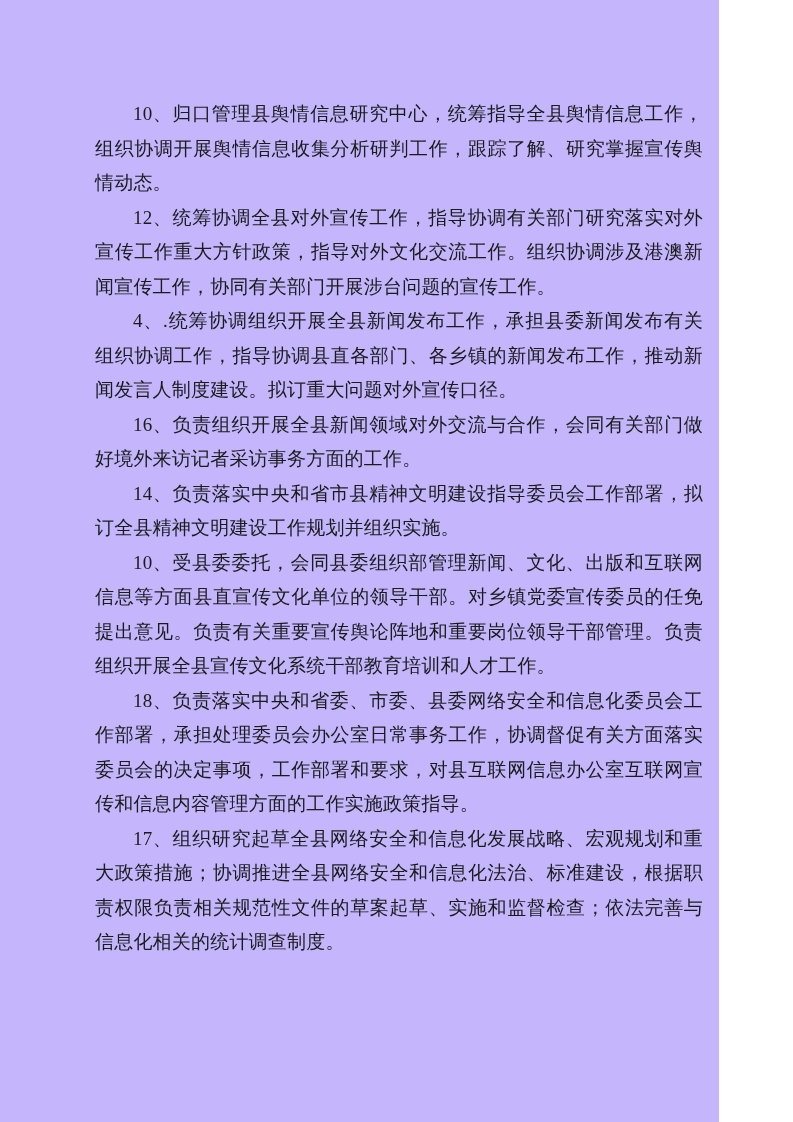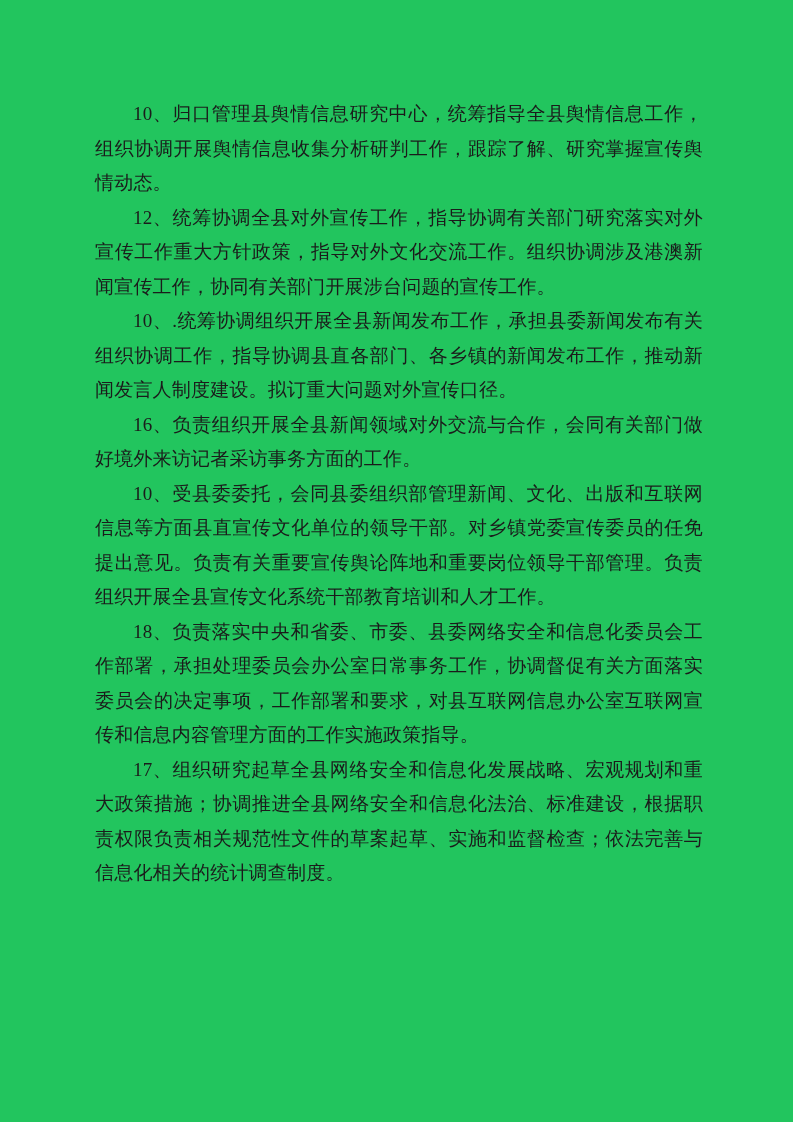--- a/index.html
+++ b/index.html
@@ -7,23 +7,23 @@
     padding: 0;
     background: #ffffff;
   }
   body {
     width: 793px;
     height: 1122px;
     overflow: hidden;
     font-family: "Liberation Serif", "DejaVu Serif", serif;
   }
   .page {
-    width: 793px;
+    width: 719px;
     height: 1122px;
-    background: #22c55e;
+    background: #c4b5fd;
     box-sizing: border-box;
     position: relative;
   }
   .content {
     position: absolute;
     top: 97px;
     left: 95px;
     width: 608px;
     color: #1b1b1b;
     font-size: 19px;
@@ -38,19 +38,20 @@
     text-indent: 2em;
   }
 </style>
 </head>
 <body>
 
 <div class="page">
   <div class="content">
     <p>10、归口管理县舆情信息研究中心，统筹指导全县舆情信息工作，组织协调开展舆情信息收集分析研判工作，跟踪了解、研究掌握宣传舆情动态。</p>
     <p>12、统筹协调全县对外宣传工作，指导协调有关部门研究落实对外宣传工作重大方针政策，指导对外文化交流工作。组织协调涉及港澳新闻宣传工作，协同有关部门开展涉台问题的宣传工作。</p>
-    <p>10、.统筹协调组织开展全县新闻发布工作，承担县委新闻发布有关组织协调工作，指导协调县直各部门、各乡镇的新闻发布工作，推动新闻发言人制度建设。拟订重大问题对外宣传口径。</p>
+    <p>4、.统筹协调组织开展全县新闻发布工作，承担县委新闻发布有关组织协调工作，指导协调县直各部门、各乡镇的新闻发布工作，推动新闻发言人制度建设。拟订重大问题对外宣传口径。</p>
     <p>16、负责组织开展全县新闻领域对外交流与合作，会同有关部门做好境外来访记者采访事务方面的工作。</p>
+    <p>14、负责落实中央和省市县精神文明建设指导委员会工作部署，拟订全县精神文明建设工作规划并组织实施。</p>
     <p>10、受县委委托，会同县委组织部管理新闻、文化、出版和互联网信息等方面县直宣传文化单位的领导干部。对乡镇党委宣传委员的任免提出意见。负责有关重要宣传舆论阵地和重要岗位领导干部管理。负责组织开展全县宣传文化系统干部教育培训和人才工作。</p>
     <p>18、负责落实中央和省委、市委、县委网络安全和信息化委员会工作部署，承担处理委员会办公室日常事务工作，协调督促有关方面落实委员会的决定事项，工作部署和要求，对县互联网信息办公室互联网宣传和信息内容管理方面的工作实施政策指导。</p>
     <p>17、组织研究起草全县网络安全和信息化发展战略、宏观规划和重大政策措施；协调推进全县网络安全和信息化法治、标准建设，根据职责权限负责相关规范性文件的草案起草、实施和监督检查；依法完善与信息化相关的统计调查制度。</p>
   </div>
 </div>
 
 </body></html>

